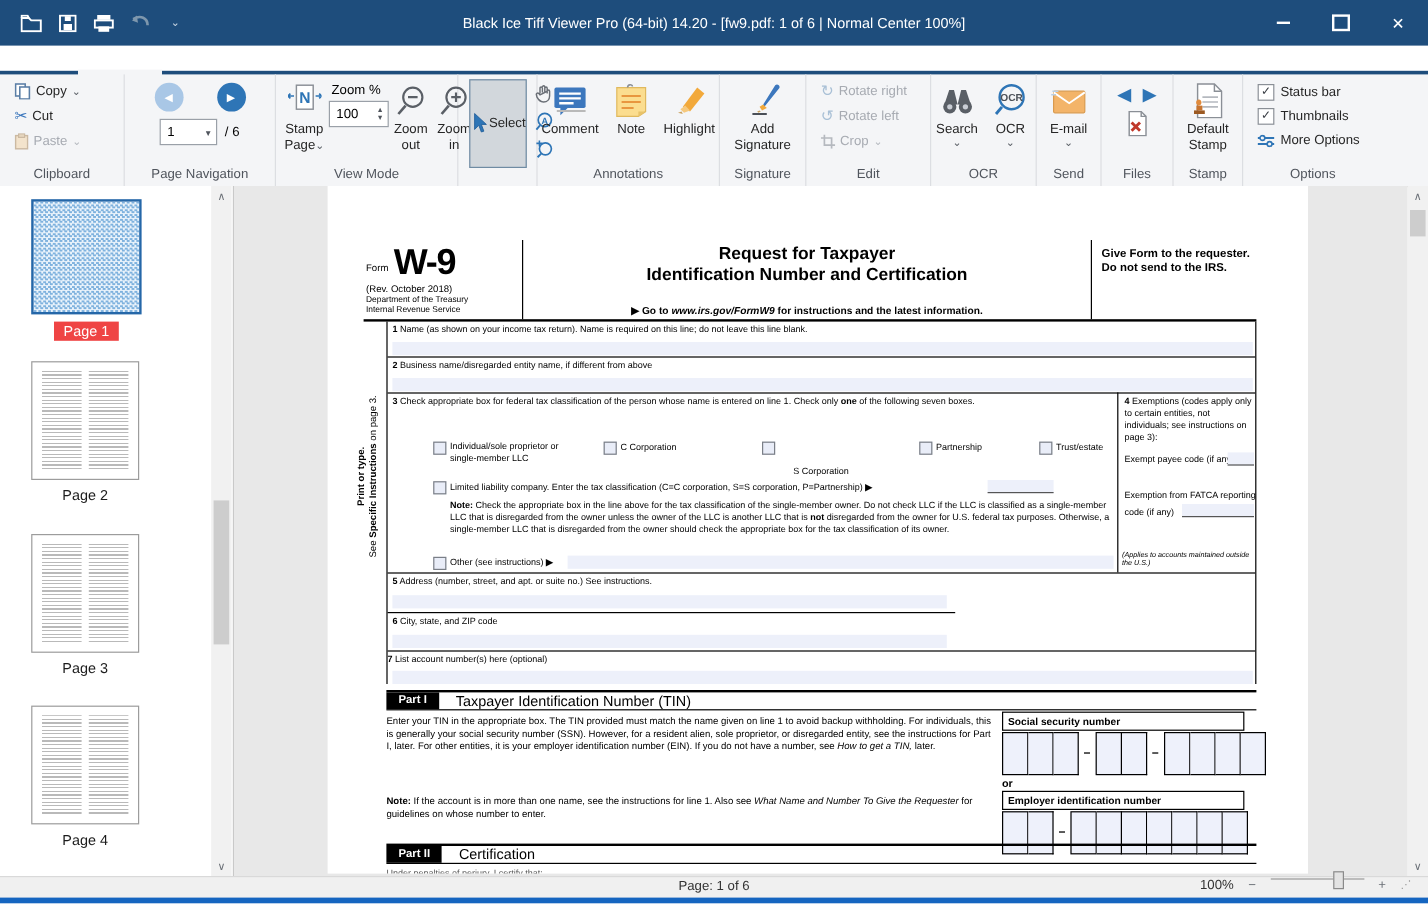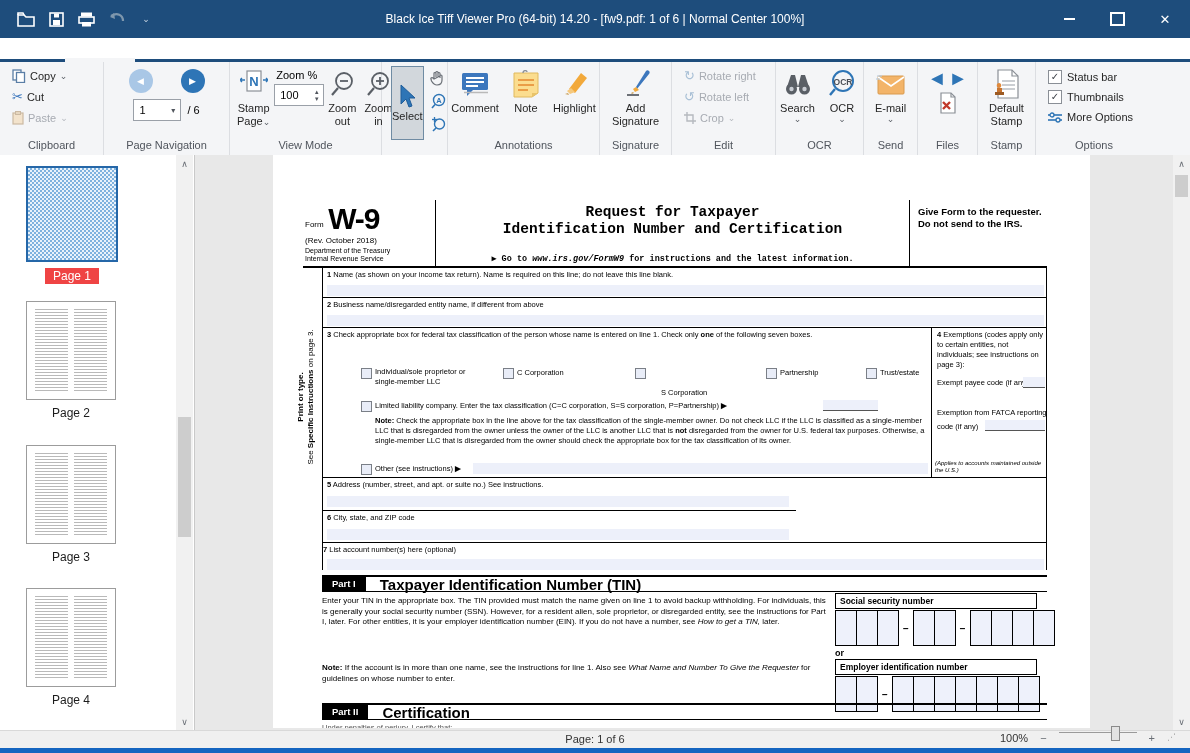--- a/index.html
+++ b/index.html
@@ -25,21 +25,21 @@
   .rgroup{position:relative;border-right:1px solid #dcdee2;display:flex;flex-direction:column;box-sizing:border-box;flex:0 0 auto;}
   .rcontent{flex:1;display:flex;padding:3px 3px 0;}
   .rlabel{height:17px;line-height:15px;text-align:center;font-size:11px;color:#50555d;white-space:nowrap;}
   .bigbtn{display:flex;flex-direction:column;align-items:center;justify-content:flex-start;padding:3px 4px 0;font-size:11px;color:#262626;text-align:center;line-height:13px;}
   .bigbtn .bicon{height:32px;display:flex;align-items:center;justify-content:center;margin-bottom:2px;}
   .smallrow{display:flex;align-items:center;gap:4px;height:21px;font-size:11px;color:#262626;white-space:nowrap;padding:0 4px;}
   .smallrow.disabled{color:#a7abb2;}
   .chev{font-size:9px;color:#5a5f66;line-height:8px;}
   .chev.dis{color:#b5b9bf;}
   
-  .selectbtn{width:46px;background:#d2d7dc;border:1px solid #6f8ba3;display:flex;flex-direction:column;align-items:center;justify-content:center;font-size:11px;color:#262626;margin:2px 2px 4px 6px;}
+  .selectbtn{width:46px;background:#d2d7dc;border:1px solid #6f8ba3;display:flex;flex-direction:row;align-items:center;justify-content:center;font-size:11px;color:#262626;margin:2px 2px 4px 6px;}
   .sidecol{display:flex;flex-direction:column;justify-content:flex-start;gap:3px;padding:4px 2px;}
   .sideicon{width:20px;height:20px;display:flex;align-items:center;justify-content:center;}
   
   .combo{width:46px;height:20px;border:1px solid #9aa0a8;background:#fff;display:flex;align-items:center;font-size:11px;}
   .combo .cval{flex:1;padding-left:5px;}
   .combo .carr{width:14px;text-align:center;color:#50555d;font-size:8px;}
   .spin{width:48px;height:20px;border:1px solid #9aa0a8;background:#fff;display:flex;align-items:center;font-size:11px;}
   .spin .sval{flex:1;padding-left:5px;}
   .spin .sarrs{width:13px;display:flex;flex-direction:column;align-items:center;line-height:7px;font-size:7px;color:#50555d;}
   .circlebtn{width:24px;height:24px;border-radius:50%;display:flex;align-items:center;justify-content:center;color:#fff;font-size:9px;}
@@ -63,28 +63,28 @@
   .docarea{position:absolute;left:195px;top:155px;width:978px;height:575px;background:#e8e8e8;overflow:hidden;}
   .mainscroll{position:absolute;right:0;top:155px;width:17px;height:575px;background:#f1f1f1;}
   .page{position:absolute;left:78px;top:0;width:817px;height:573px;background:#fff;overflow:hidden;color:#000;}
   
   .f{position:absolute;box-sizing:border-box;}
   .t75{font-size:7.5px;line-height:10px;}
   .t8{font-size:8px;line-height:10.5px;}
   .fld{background:#edf0fa;}
   .w9head{left:30px;top:45px;width:744px;height:68px;border-bottom:2px solid #000;display:flex;}
   .w9c1{width:132px;padding:2px 0 0 2px;box-sizing:border-box;}
-  .w9c2{flex:1;border-left:1px solid #000;border-right:1px solid #000;display:flex;flex-direction:column;align-items:center;justify-content:space-between;padding:4px 6px 2px;box-sizing:border-box;font-family:Liberation Mono, monospace;}
+  .w9c2{flex:1;border-left:1px solid #000;border-right:1px solid #000;display:flex;flex-direction:column;align-items:center;justify-content:space-between;padding:4px 6px 2px;box-sizing:border-box;}
   .w9c3{width:137px;padding:6px 4px 0 8px;font-size:9.5px;font-weight:bold;line-height:12px;box-sizing:border-box;}
   .rows{left:49px;top:113px;width:725px;border-left:1px solid #000;border-right:1px solid #000;}
   .hline{position:absolute;left:0;width:100%;border-top:1px solid #000;}
   .cbx{position:absolute;width:9px;height:9px;border:1px solid #7a7f87;background:#e9edf8;}
   .partbar{left:49px;width:725px;height:17px;border-top:2px solid #000;border-bottom:1px solid #000;display:flex;align-items:center;}
   .partlbl{background:#000;color:#fff;font-weight:bold;font-size:9.5px;padding:1px 10px 2px;margin-right:14px;}
-  .parttitle{font-weight:bold;font-size:15px;}
+  .parttitle{font-weight:normal;font-size:12px;}
   .cellrow{display:flex;gap:0;}
   .dcell{width:20px;height:34px;border:1px solid #000;border-left:none;background:#eef1fb;}
   .dcell.first{border-left:1px solid #000;}
   .dash{align-self:center;font-weight:bold;padding:0 4px;font-size:10px;}
   .boxedlabel{border:1px solid #000;font-weight:bold;font-size:8.5px;padding:2px 4px;background:#fff;}
   .vertwrap{position:absolute;left:-43px;top:232px;width:152px;text-align:center;transform:rotate(-90deg);font-size:8px;line-height:10px;}
   
   .statusbar{position:absolute;left:0;top:730px;width:100%;height:18px;background:#f0f0f0;border-top:1px solid #d9d9d9;font-size:11px;color:#333;}
   .sb-center{position:absolute;left:0;right:0;top:2px;text-align:center;}
   .sb-zoom{position:absolute;right:14px;top:1px;display:flex;align-items:flex-start;gap:12px;}

